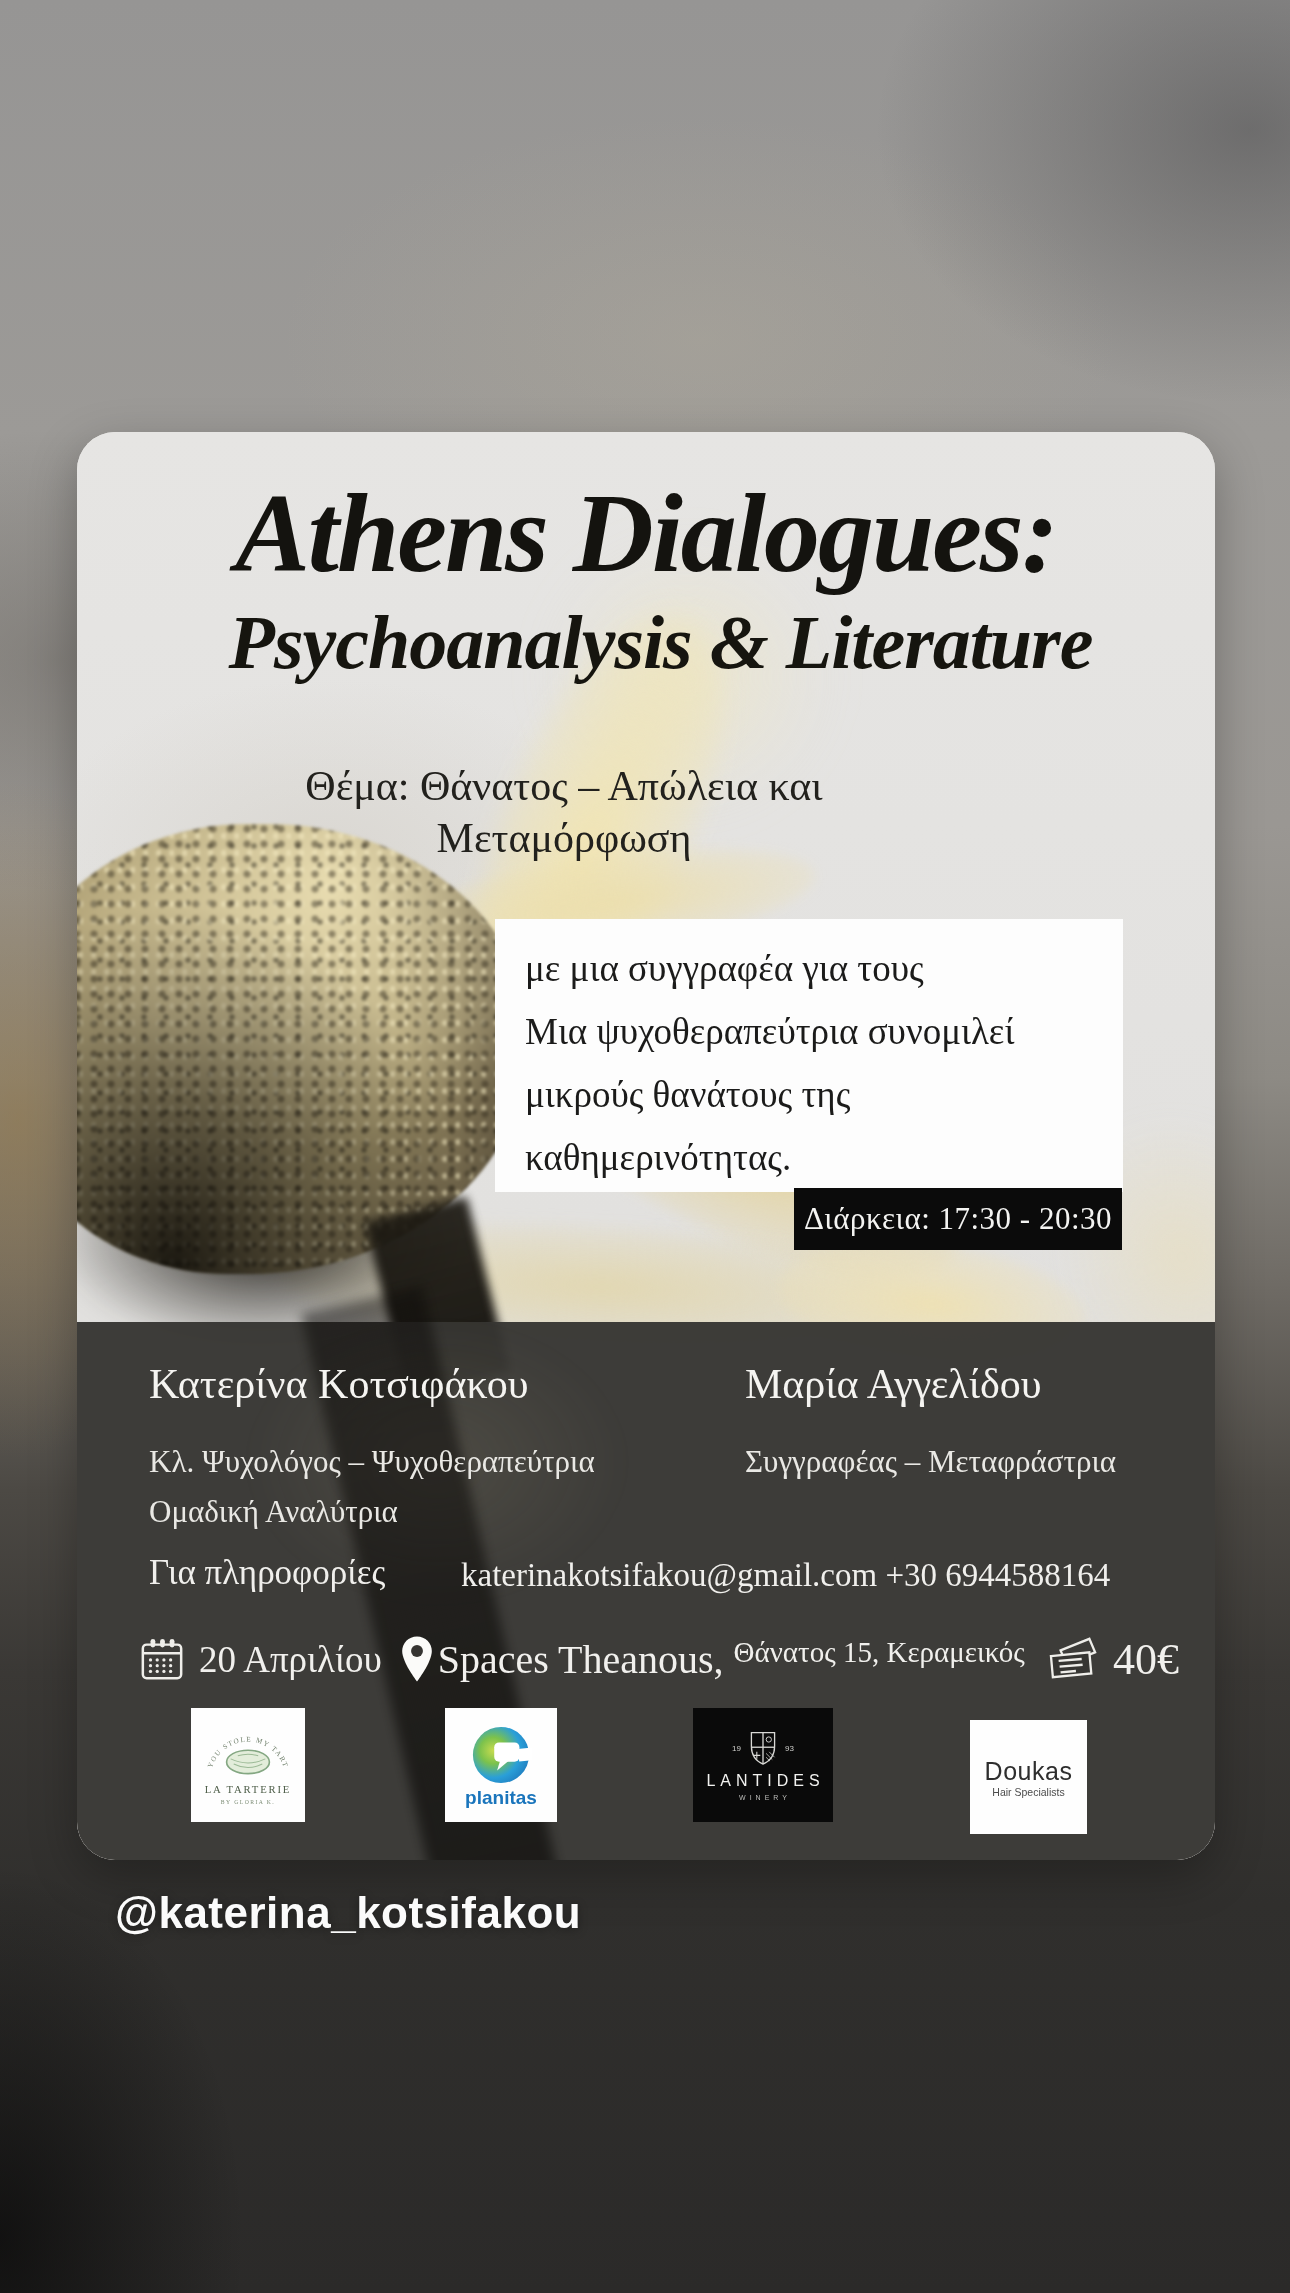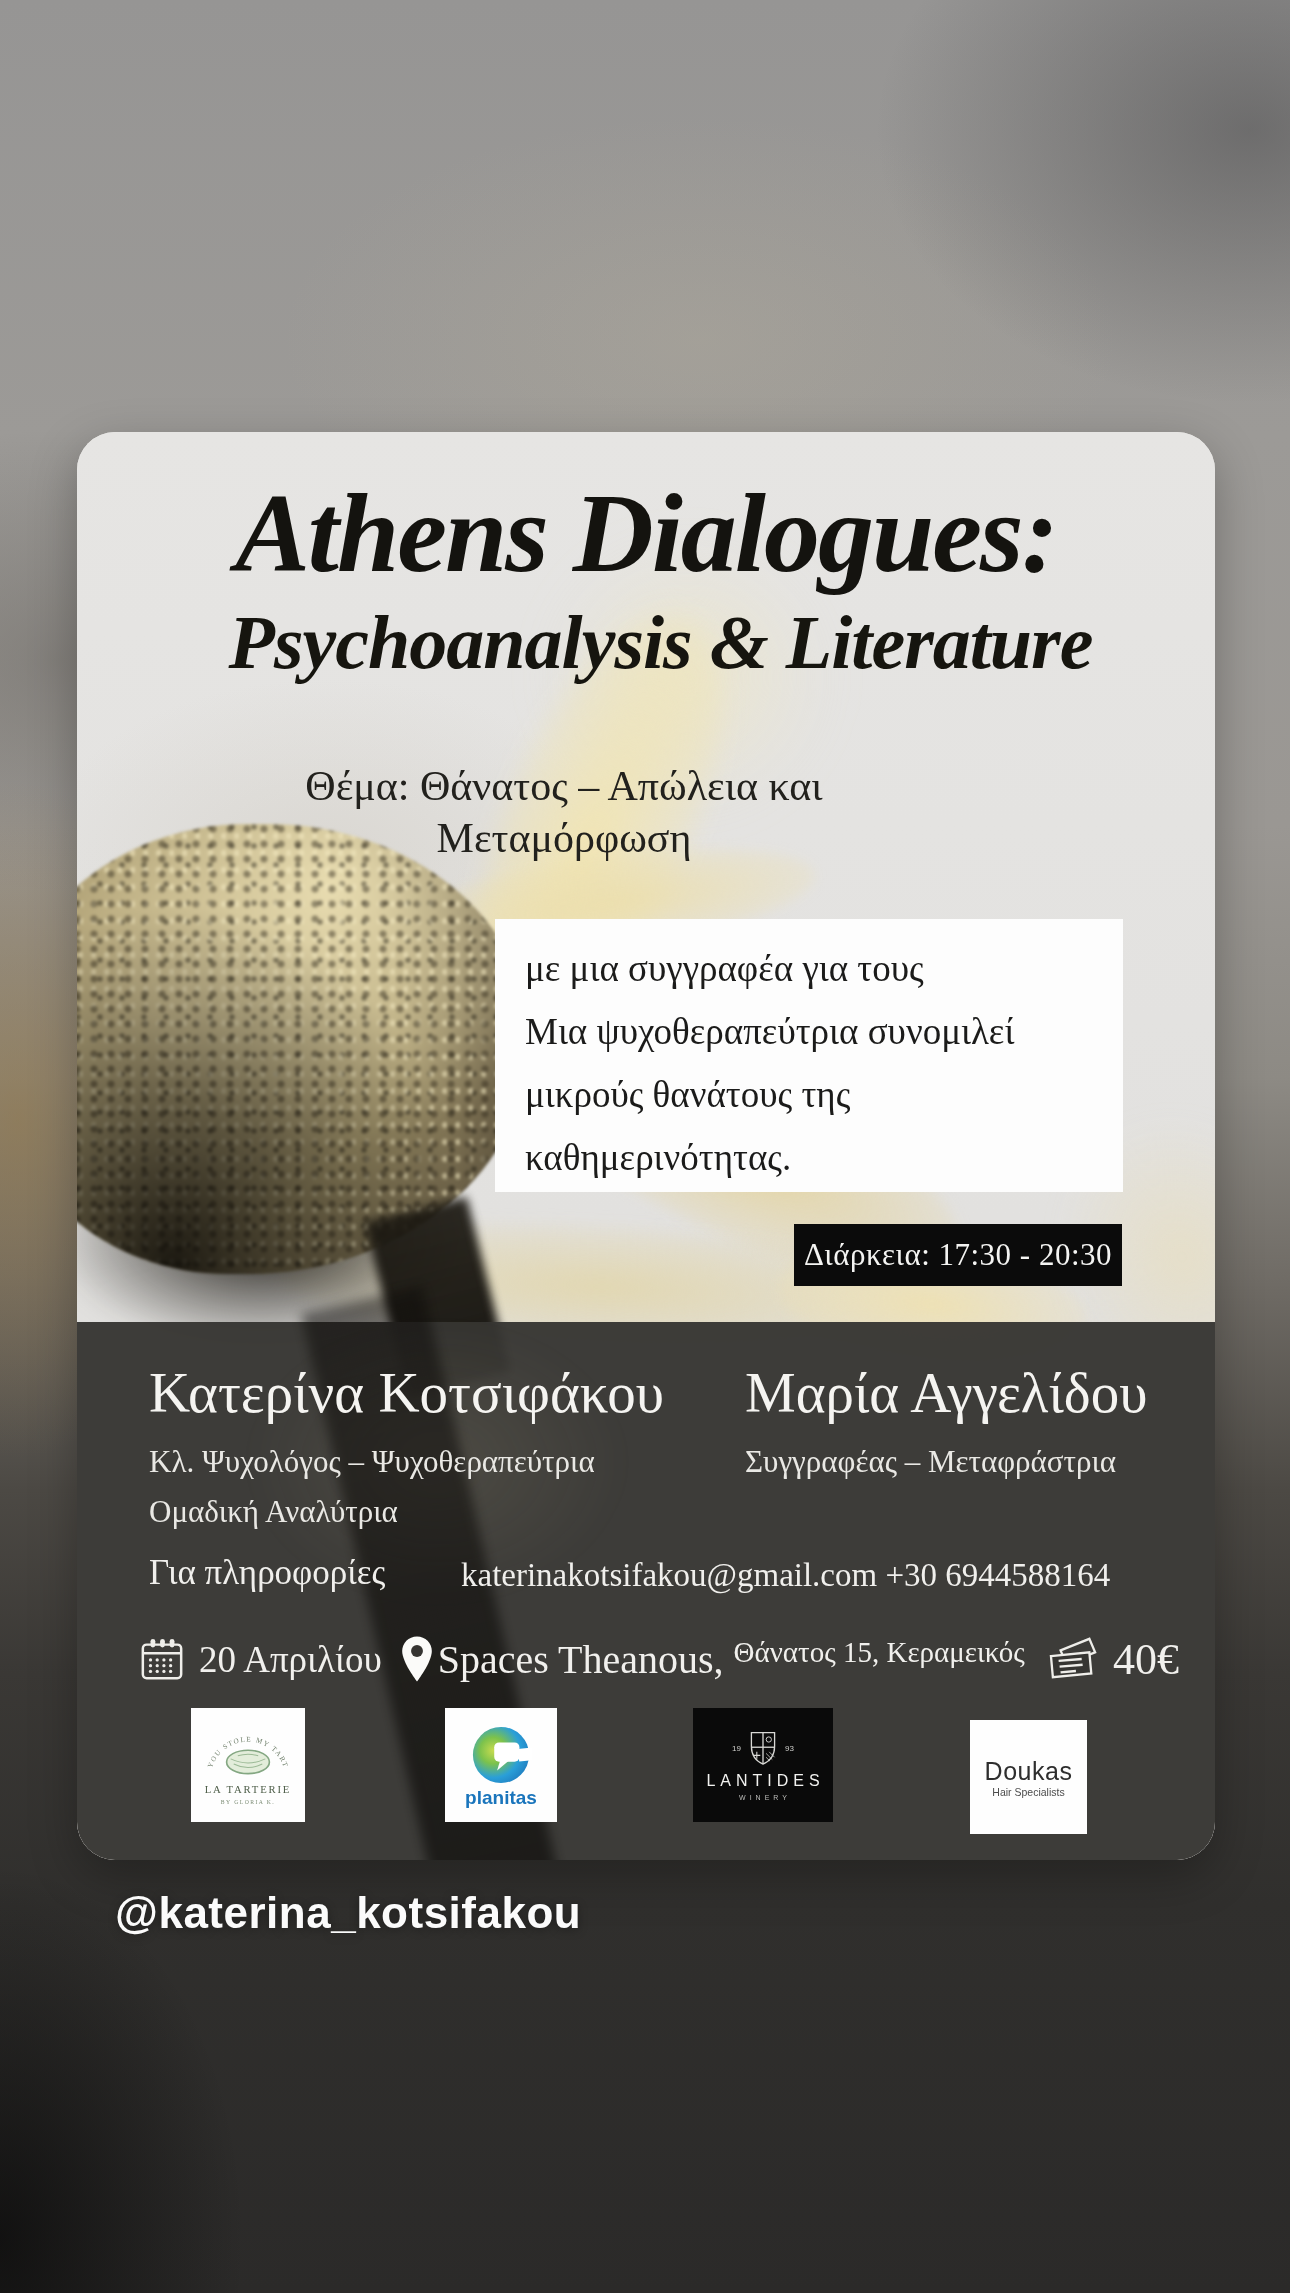--- a/index.html
+++ b/index.html
@@ -75,35 +75,35 @@
   .title2 { font-size:76px;  line-height:1.0; font-style:italic; font-weight:700;
             color:#16150f; letter-spacing:-1px; margin:14px 0 0 0;padding-left:29px; }
   .theme { position:absolute; top:328px; left:0; width:100%; text-align:center;
            transform:translateX(-82px); z-index:2;
            font-size:42px; line-height:1.24; color:#22211d; }
 
   .desc-box { position:absolute; left:418px; top:487px; width:628px; height:273px;
               background:#fdfdfd; box-sizing:border-box; padding:18px 14px 0 30px; z-index:3; }
   .desc-line { font-size:37px; line-height:63px; color:#1b1b1a; white-space:nowrap; }
 
-  .badge { position:absolute; left:717px; top:792px; width:328px; height:62px;
+  .badge { position:absolute; left:717px; top:756px; width:328px; height:62px;
            background:#0b0b0b; color:#f4f4f2; z-index:3;
            display:flex; align-items:center; justify-content:center;
            font-size:31px; letter-spacing:0.5px; }
 
   
   .overlay { position:absolute; left:0; top:890px; width:100%; height:538px;
              background:rgba(54,53,50,0.96); z-index:4; }
   .stem-lower { position:absolute; left:292px; top:-30px; width:125px; height:620px;
                 transform:rotate(-13deg); filter:blur(6px);
                 background:linear-gradient(rgba(13,11,8,0.5), rgba(8,7,5,0.62)); }
   .overlay-glow { position:absolute; left:170px; top:0; width:380px; height:280px;
                   background:radial-gradient(rgba(198,186,148,0.12), transparent 70%); filter:blur(12px); }
 
-  .speaker-name { position:absolute; font-size:57px; color:#f5f4f1; white-space:nowrap; }
+  .speaker-name { position:absolute; font-size:42px; color:#f5f4f1; white-space:nowrap; }
   .speaker-role { position:absolute; font-size:31px; color:#e9e8e4; white-space:nowrap; }
 
   .info-label   { position:absolute; left:72px;  top:231px; font-size:35px; color:#f0efec; }
   .contact-line { position:absolute; left:384px; top:235px; font-size:33px; color:#f0efec; white-space:nowrap; }
 
   .event-row { position:absolute; left:62px; right:36px; top:296px; height:82px;
                display:flex; align-items:center; color:#f1f0ed; }
   .event-date  { font-size:37px; margin:0 18px 0 14px; white-space:nowrap; }
   .venue-group { display:flex; align-items:flex-start; margin-left:4px; white-space:nowrap; }
   .venue-name  { font-size:40px; }

